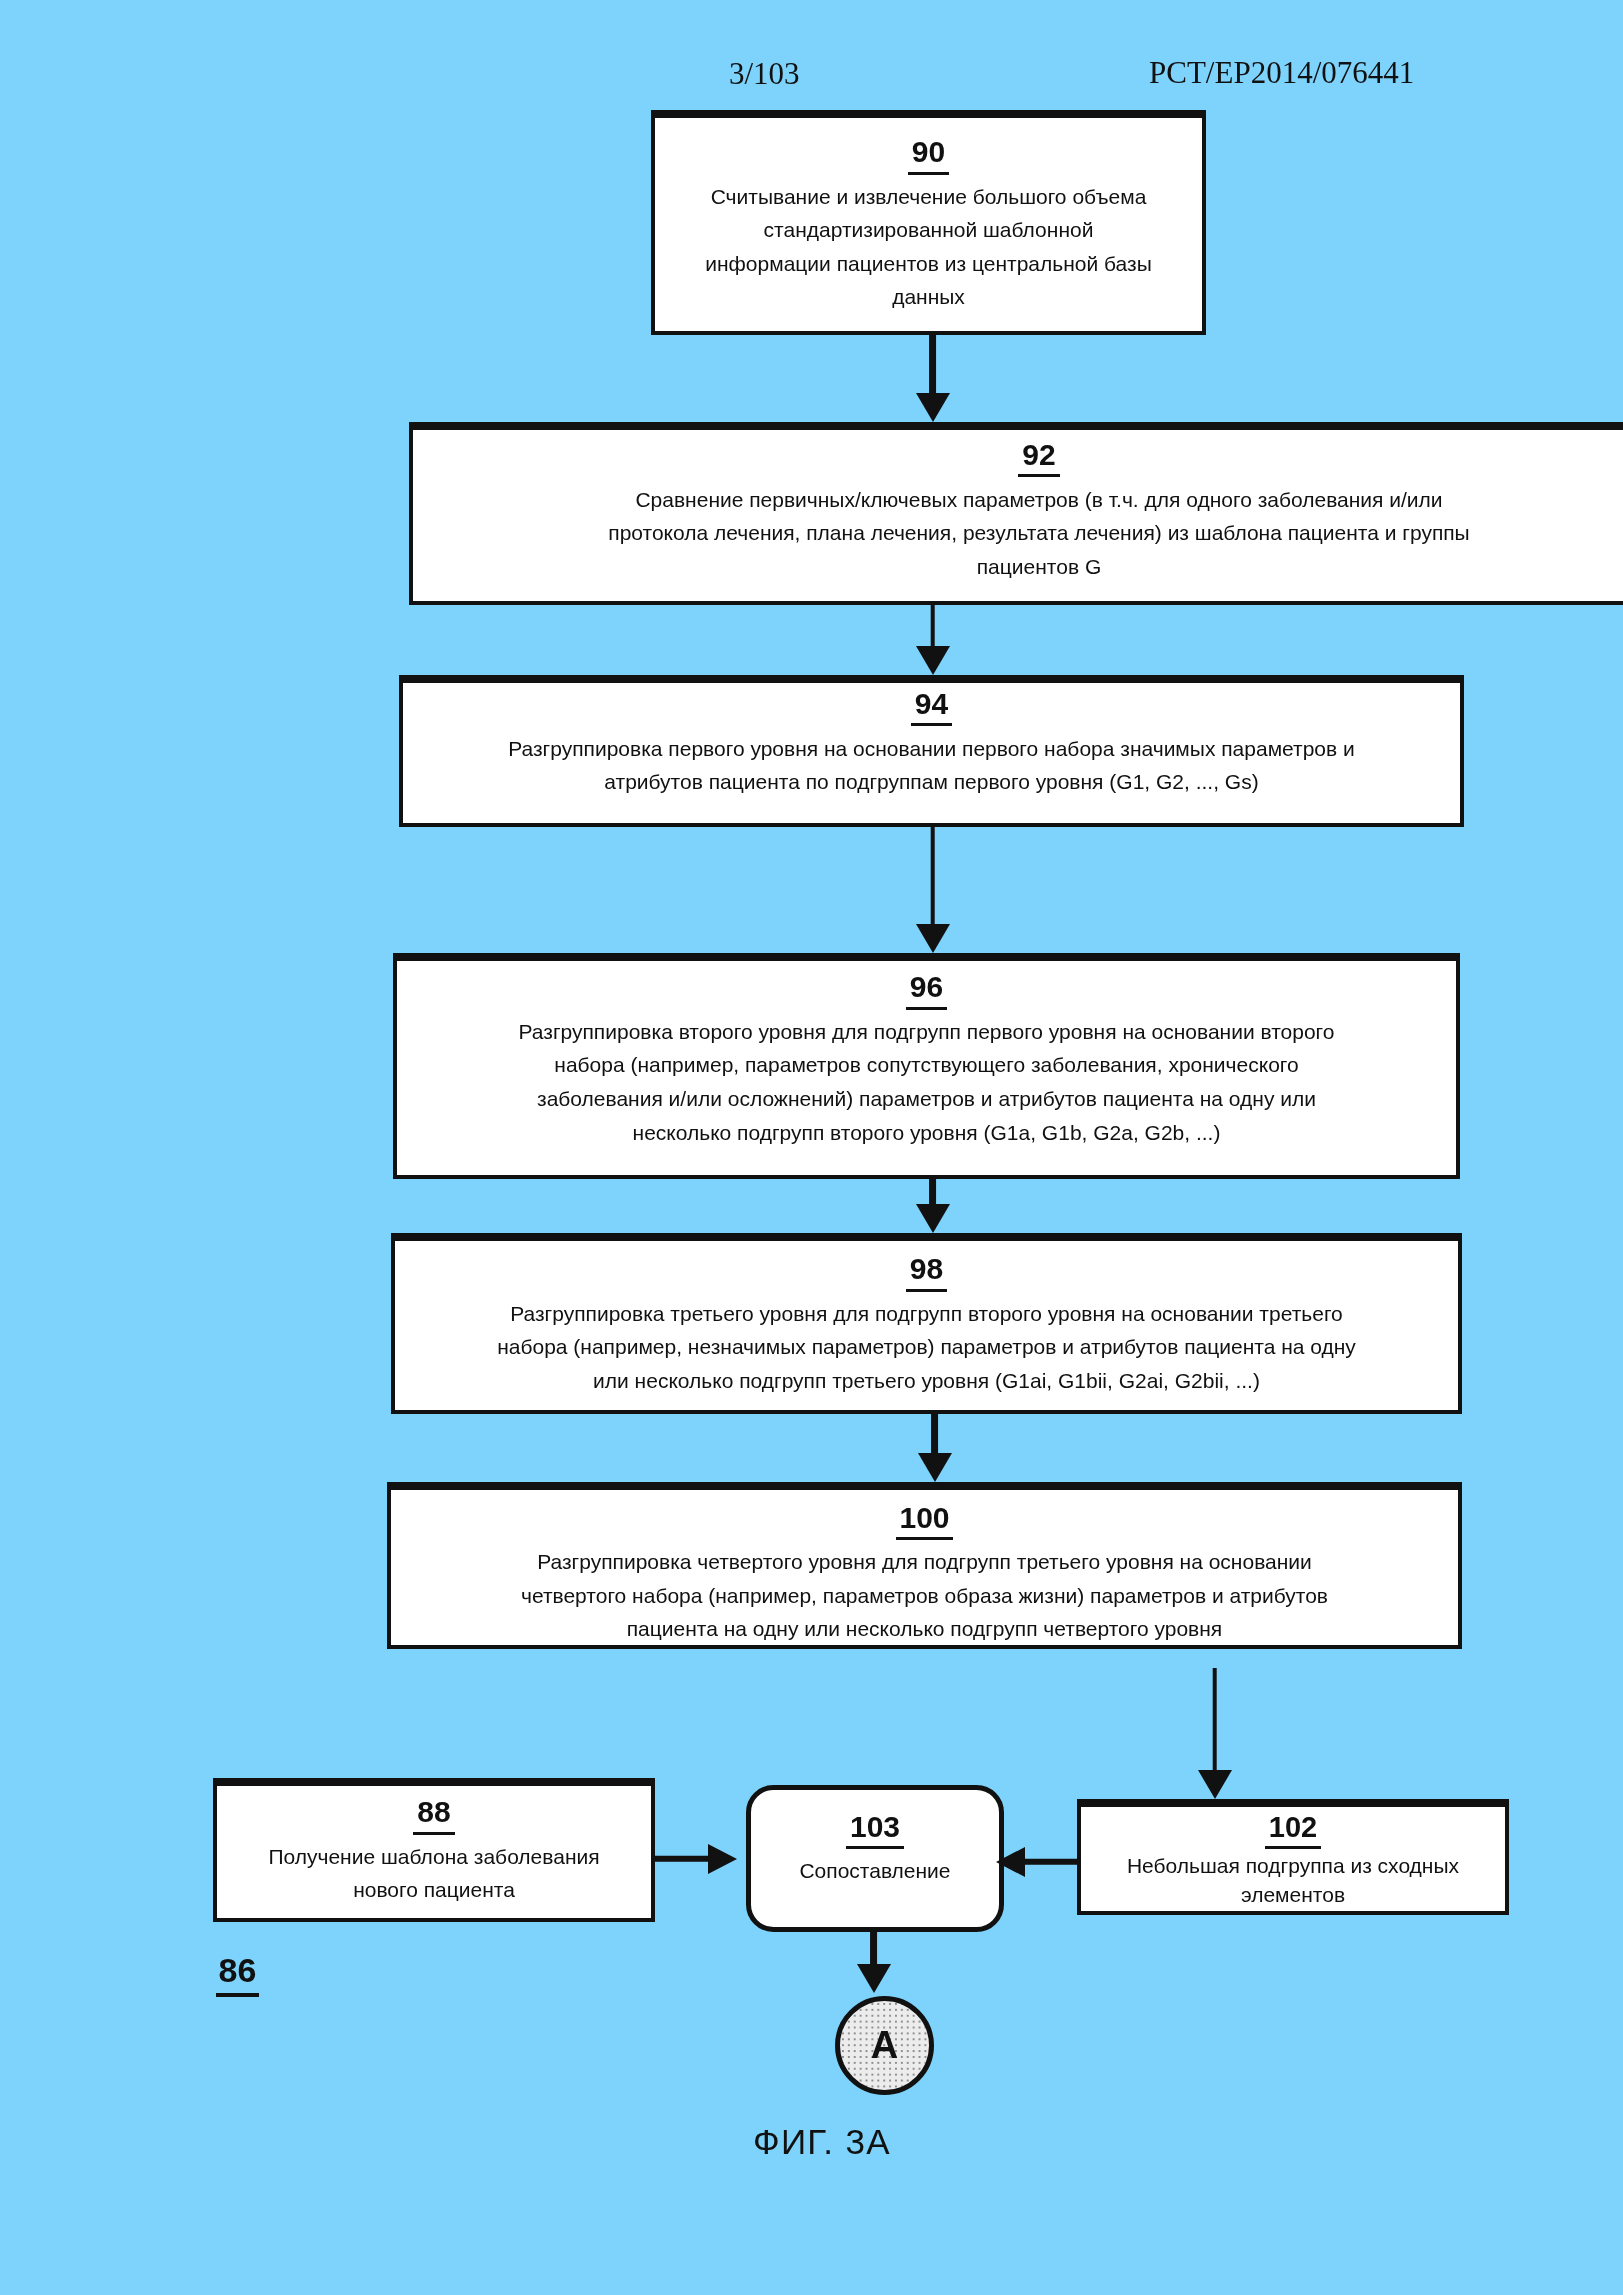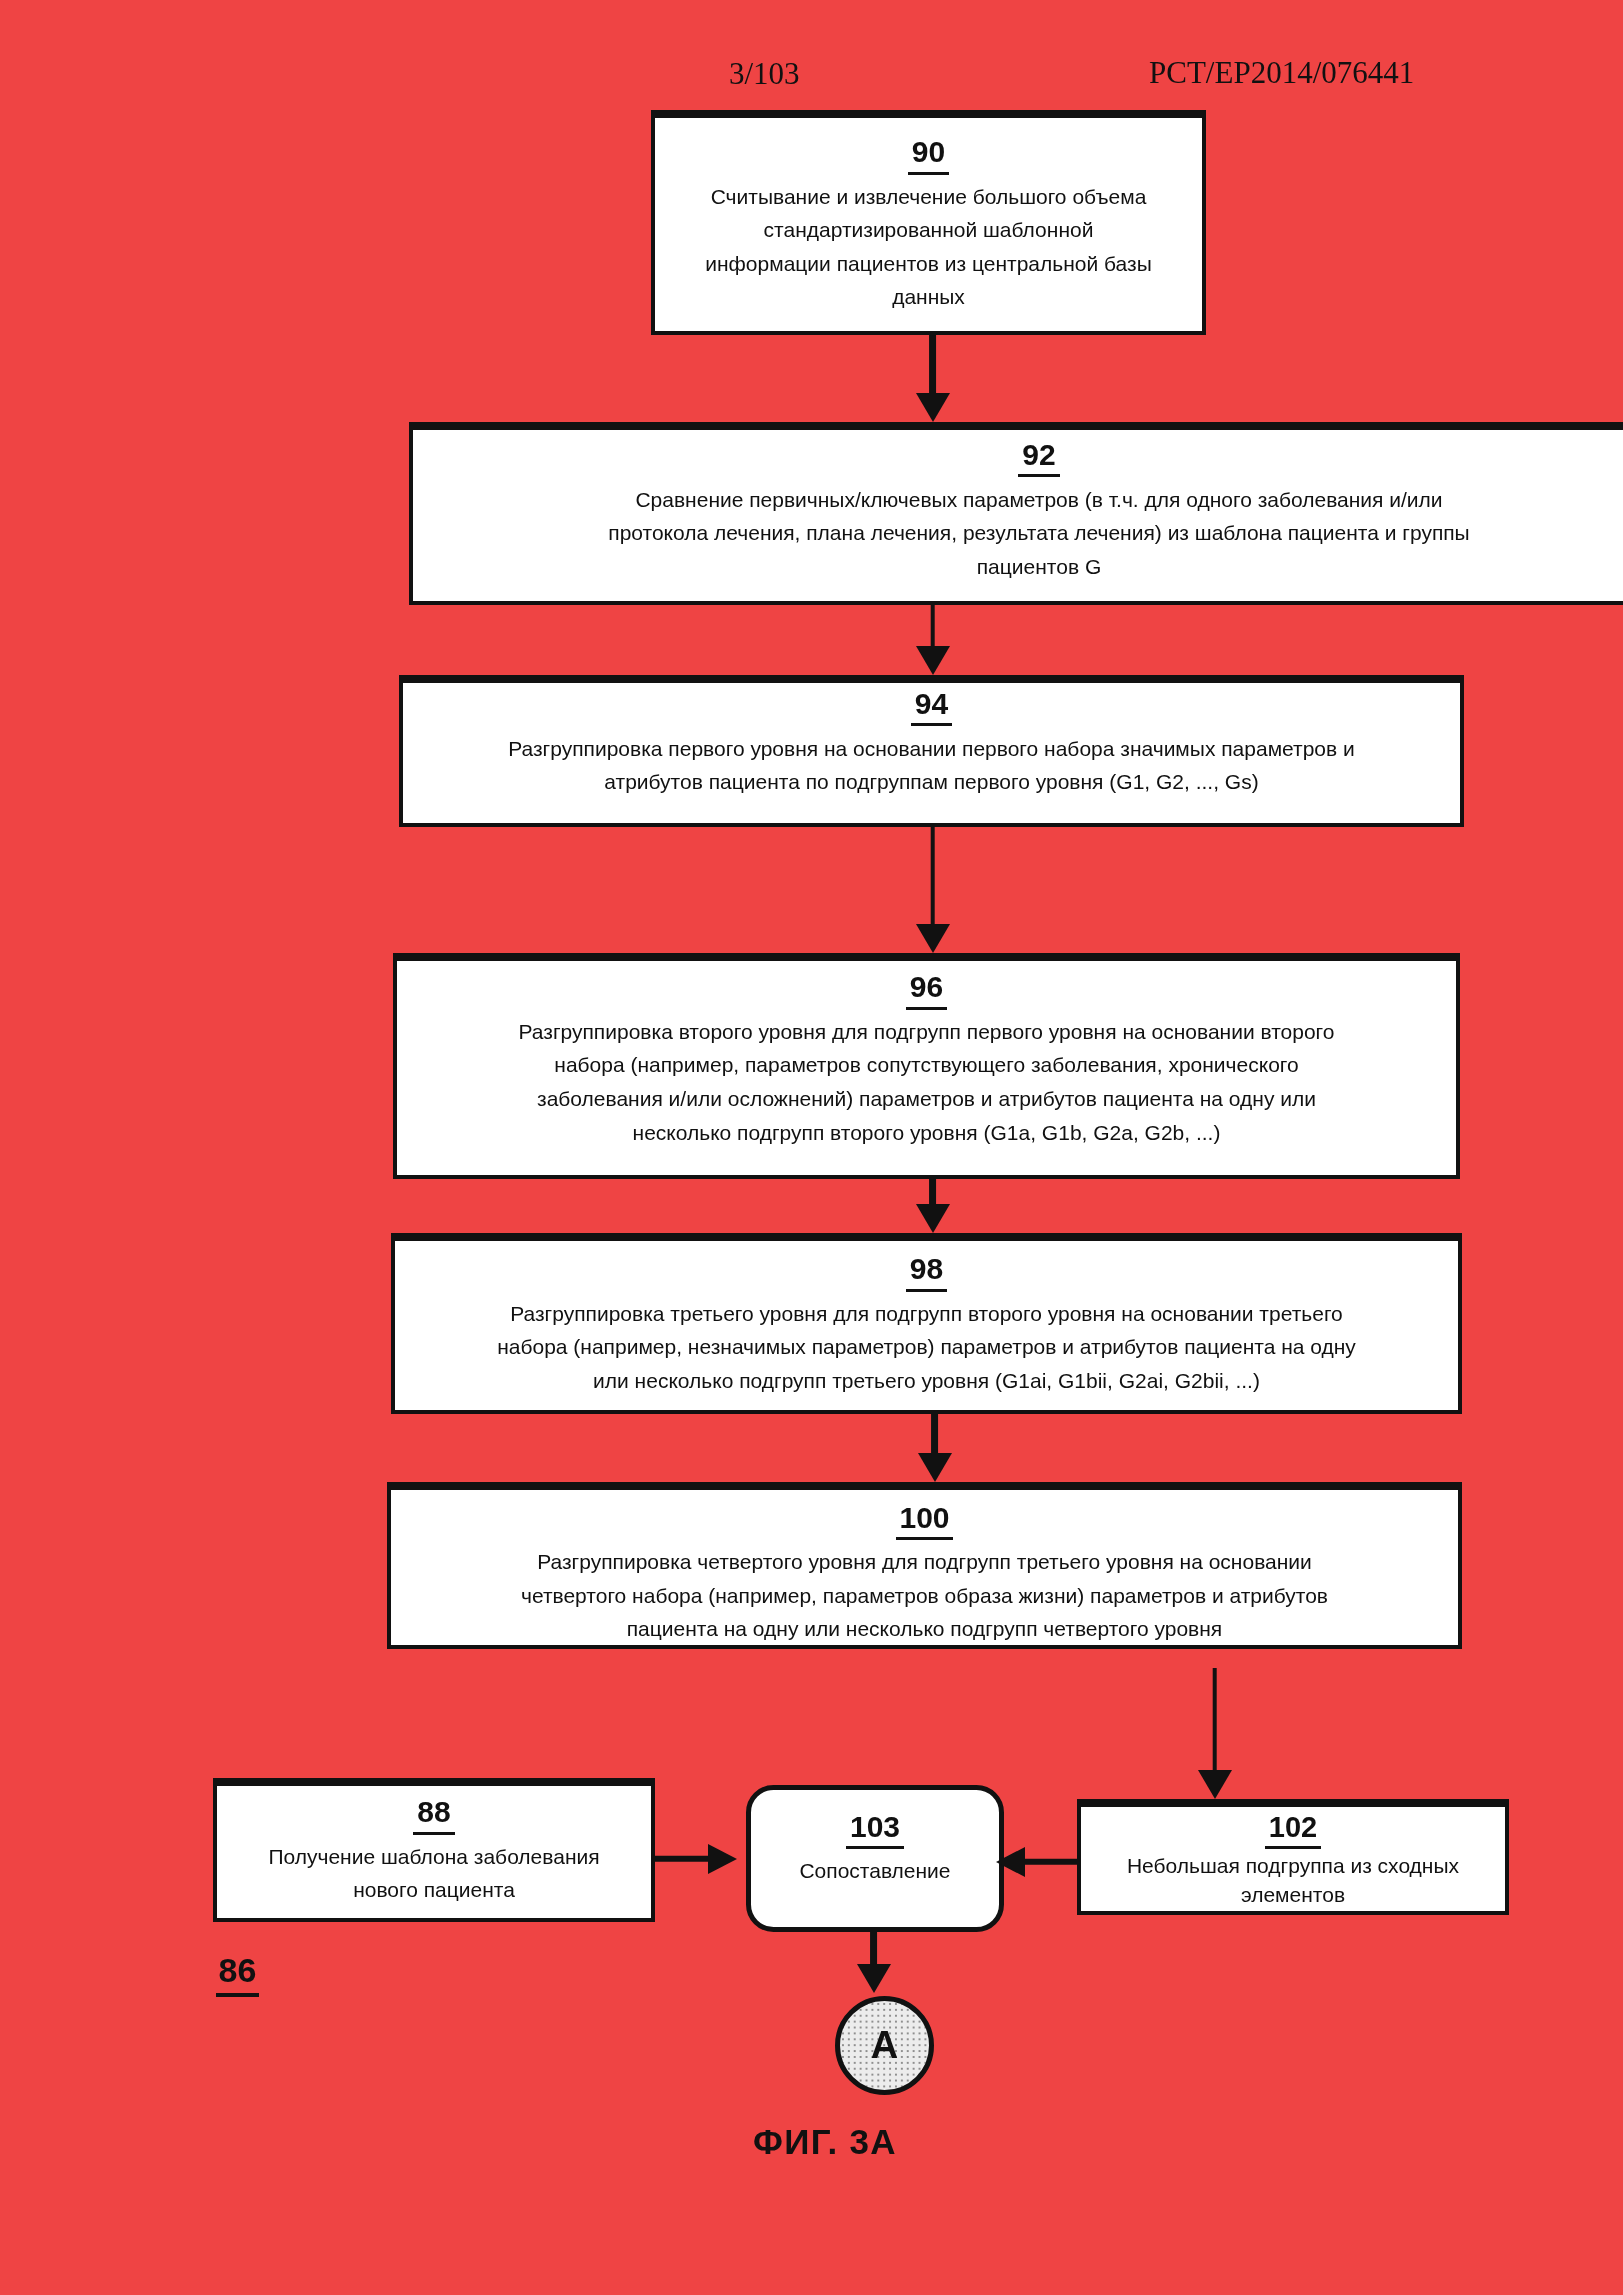--- a/index.html
+++ b/index.html
@@ -4,21 +4,21 @@
 <style>
   html, body {
     margin: 0;
     padding: 0;
     background: #ffffff;
   }
   #page {
     position: relative;
     width: 1623px;
     height: 2295px;
-    background: #ef4444;
+    background: #7dd3fc;
     color: #111111;
     font-family: "Liberation Sans", "DejaVu Sans", sans-serif;
     overflow: hidden;
   }
   .hdr {
     position: absolute;
     font-family: "Liberation Serif", "DejaVu Serif", serif;
     font-size: 31px;
     color: #111111;
     white-space: nowrap;
@@ -146,21 +146,21 @@
     font-size: 38px;
     font-weight: bold;
     color: #111111;
   }
 
   .fig-caption {
     position: absolute;
     left: 753px;
     top: 2122px;
     font-size: 35px;
-    font-weight: bold;
+    font-weight: normal;
     letter-spacing: 1.3px;
     white-space: nowrap;
   }
 </style>
 </head>
 <body>
 
 <div id="page">
 
   <div class="hdr pagenum">3/103</div>

